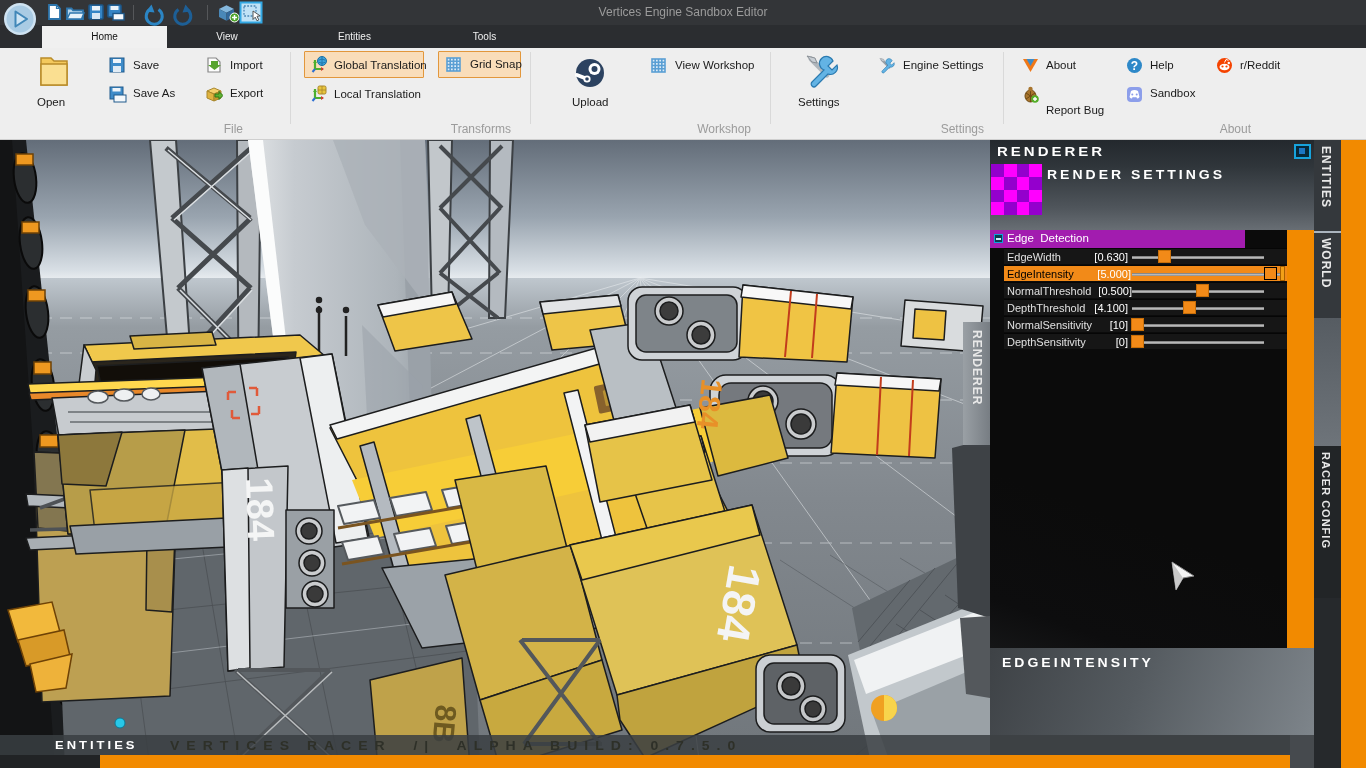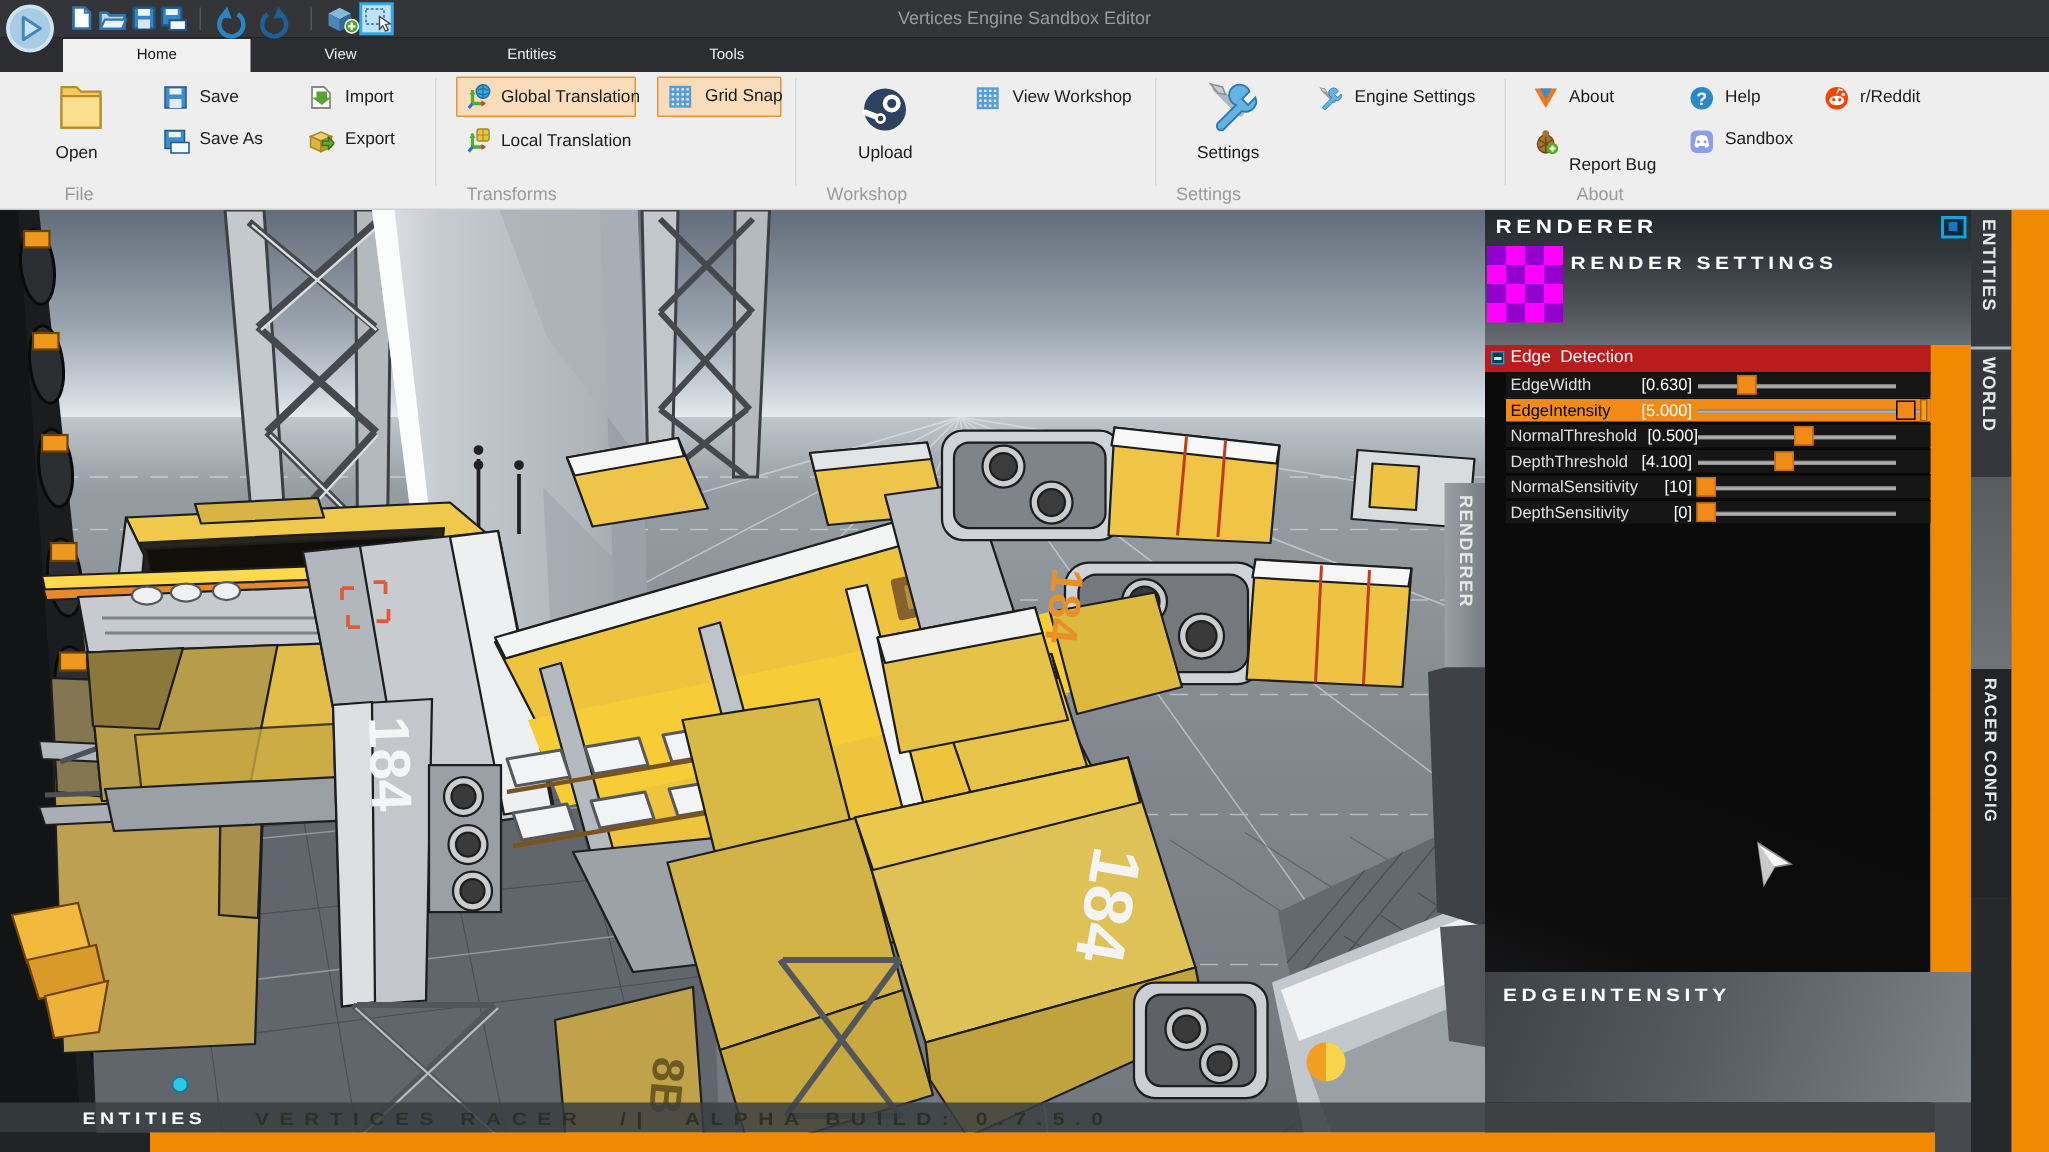--- a/index.html
+++ b/index.html
@@ -9,21 +9,21 @@
   
   #titlebar { left:0; top:0; width:1366px; height:25px; background:#333538; }
   #title { left:0; top:0; width:1366px; text-align:center; line-height:25px; color:#9b9b9b; font-size:12px; }
   
   #tabrow { left:0; top:25px; width:1366px; height:23px; background:#2b2d30; }
   .tab { position:absolute; top:26px; height:22px; line-height:22px; color:#f0f0f0; font-size:10px; text-align:center; }
   .tab.active { background:#f0f0f0; color:#111; }
   
   #ribbon { left:0; top:48px; width:1366px; height:92px; background:#eeeeee; border-bottom:1px solid #cfcfcf; }
   .gsep { position:absolute; top:52px; width:1px; height:72px; background:#d9d9d9; }
-  .glabel { position:absolute; top:122px; width:200px; text-align:left; color:#9b9b9b; font-size:12px; }
+  .glabel { position:absolute; top:122px; width:200px; text-align:right; color:#9b9b9b; font-size:12px; }
   .btnlabel { position:absolute; font-size:11.5px; color:#1a1a1a; white-space:nowrap; }
   .hibtn { position:absolute; border:1px solid #e2973c; background:#f9ddba; border-radius:1px; }
   .icon { position:absolute; }
   
   #panel { left:990px; top:140px; width:328px; height:628px; }
   #phead { position:absolute; left:0; top:0; width:328px; height:90px;
            background:linear-gradient(#23282d,#30363b 30%,#4f555b 75%,#686e74); }
   .scifi { font-weight:bold; color:#fff; letter-spacing:3px; transform:scaleY(0.85); transform-origin:left top; }
   #props { position:absolute; left:0; top:90px; width:297px; height:526px; background:linear-gradient(200deg,#0b0b0b 55%,#0d0d0e 75%,#26282a 100%); }
   .prow { position:absolute; left:14px; width:283px; height:16px; background:#161616; border-top:1px solid #060606; }
@@ -496,36 +496,36 @@
     </div>
     <svg style="position:absolute;left:1px;top:24px" width="51" height="51" viewBox="0 0 4 4" shape-rendering="crispEdges">
       <rect width="4" height="4" fill="#ff00ff"></rect>
       <path d="M0 0h1v1h-1z M2 0h1v1h-1z M1 1h1v1h-1z M3 1h1v1h-1z M0 2h1v1h-1z M2 2h1v1h-1z M1 3h1v1h-1z M3 3h1v1h-1z" fill="#9400cd"></path>
     </svg>
     <div class="scifi" style="position:absolute;left:57px;top:28px;font-size:14px;">RENDER SETTINGS</div>
     <div id="props"></div>
 
     <div style="position:absolute;left:297px;top:90px;width:27px;height:419px;background:#f28a00;"></div>
 
-    <div style="position:absolute;left:0px;top:90px;width:297px;height:18px;background:#b91c1c;">
+    <div style="position:absolute;left:0px;top:90px;width:255px;height:18px;background:#a21caf;">
       <div style="position:absolute;left:4px;top:4px;width:9px;height:9px;background:#0b3c50;border:1px solid #12a0da;">
         <div style="position:absolute;left:1px;top:3px;width:5px;height:2px;background:#cfeffb;"></div>
       </div>
       <div style="position:absolute;left:17px;top:2px;font-size:11.5px;color:#fff;">Edge&nbsp; Detection</div>
     </div>
 
     <div class="prow" style="top:108px;">
       <div class="plabel">EdgeWidth</div>
       <div class="pval" style="left:48px;width:76px;">[0.630]</div>
       <div class="track" style="left:128px;width:132px;"></div>
       <div class="thumb" style="left:154px;"></div>
     </div>
     <div class="prow" style="top:125px;background:#f28a18;">
       <div class="plabel" style="color:#000;">EdgeIntensity</div>
-      <div class="pval" style="left:48px;width:76px;color:#fff;">[5.000]</div>
+      <div class="pval" style="left:35px;width:92px;color:#fff;">[5.000]</div>
       <div class="track" style="left:128px;width:152px;"></div>
       <div class="thumb" style="left:260px;border-color:#000;"></div>
       <div style="position:absolute;left:276px;top:0px;width:5px;height:15px;background:#f2a018;border:1px solid #a85f00;"></div>
     </div>
     <div class="prow" style="top:142px;">
       <div class="plabel">NormalThreshold</div>
       <div class="pval" style="left:48px;width:80px;">[0.500]</div>
       <div class="track" style="left:128px;width:132px;"></div>
       <div class="thumb" style="left:192px;"></div>
     </div>

